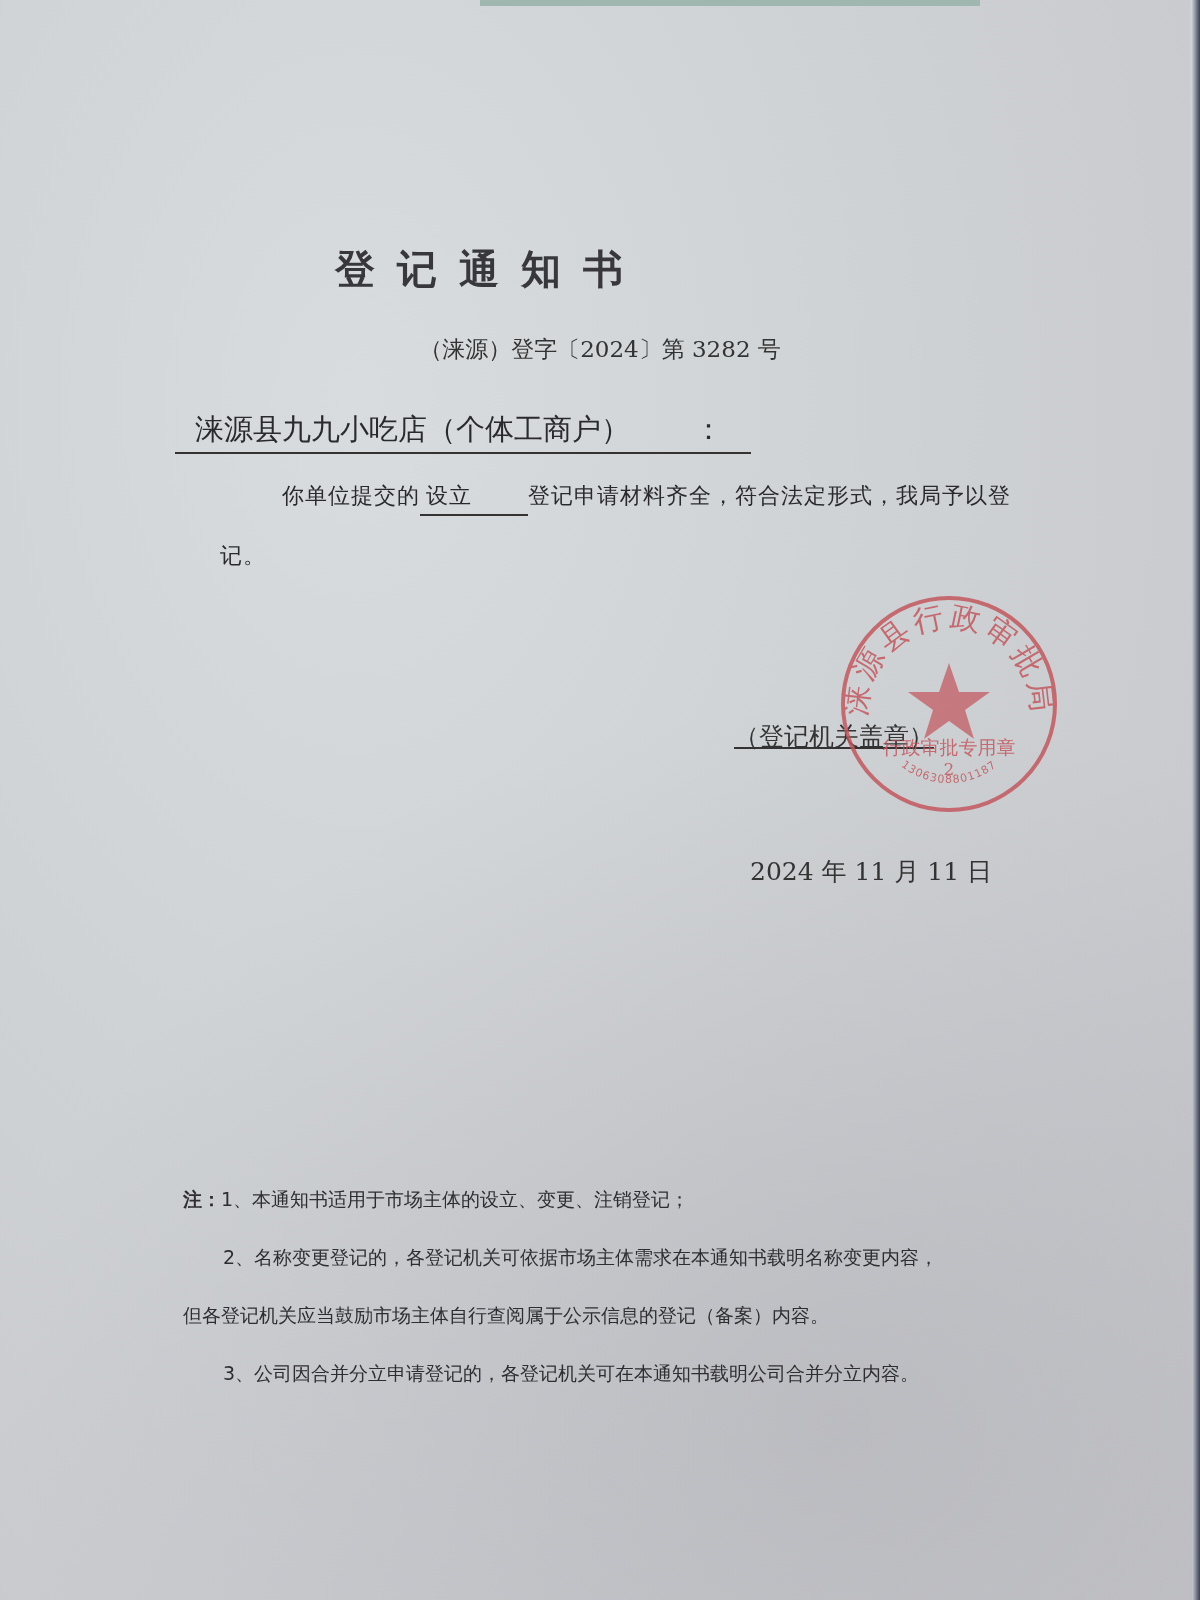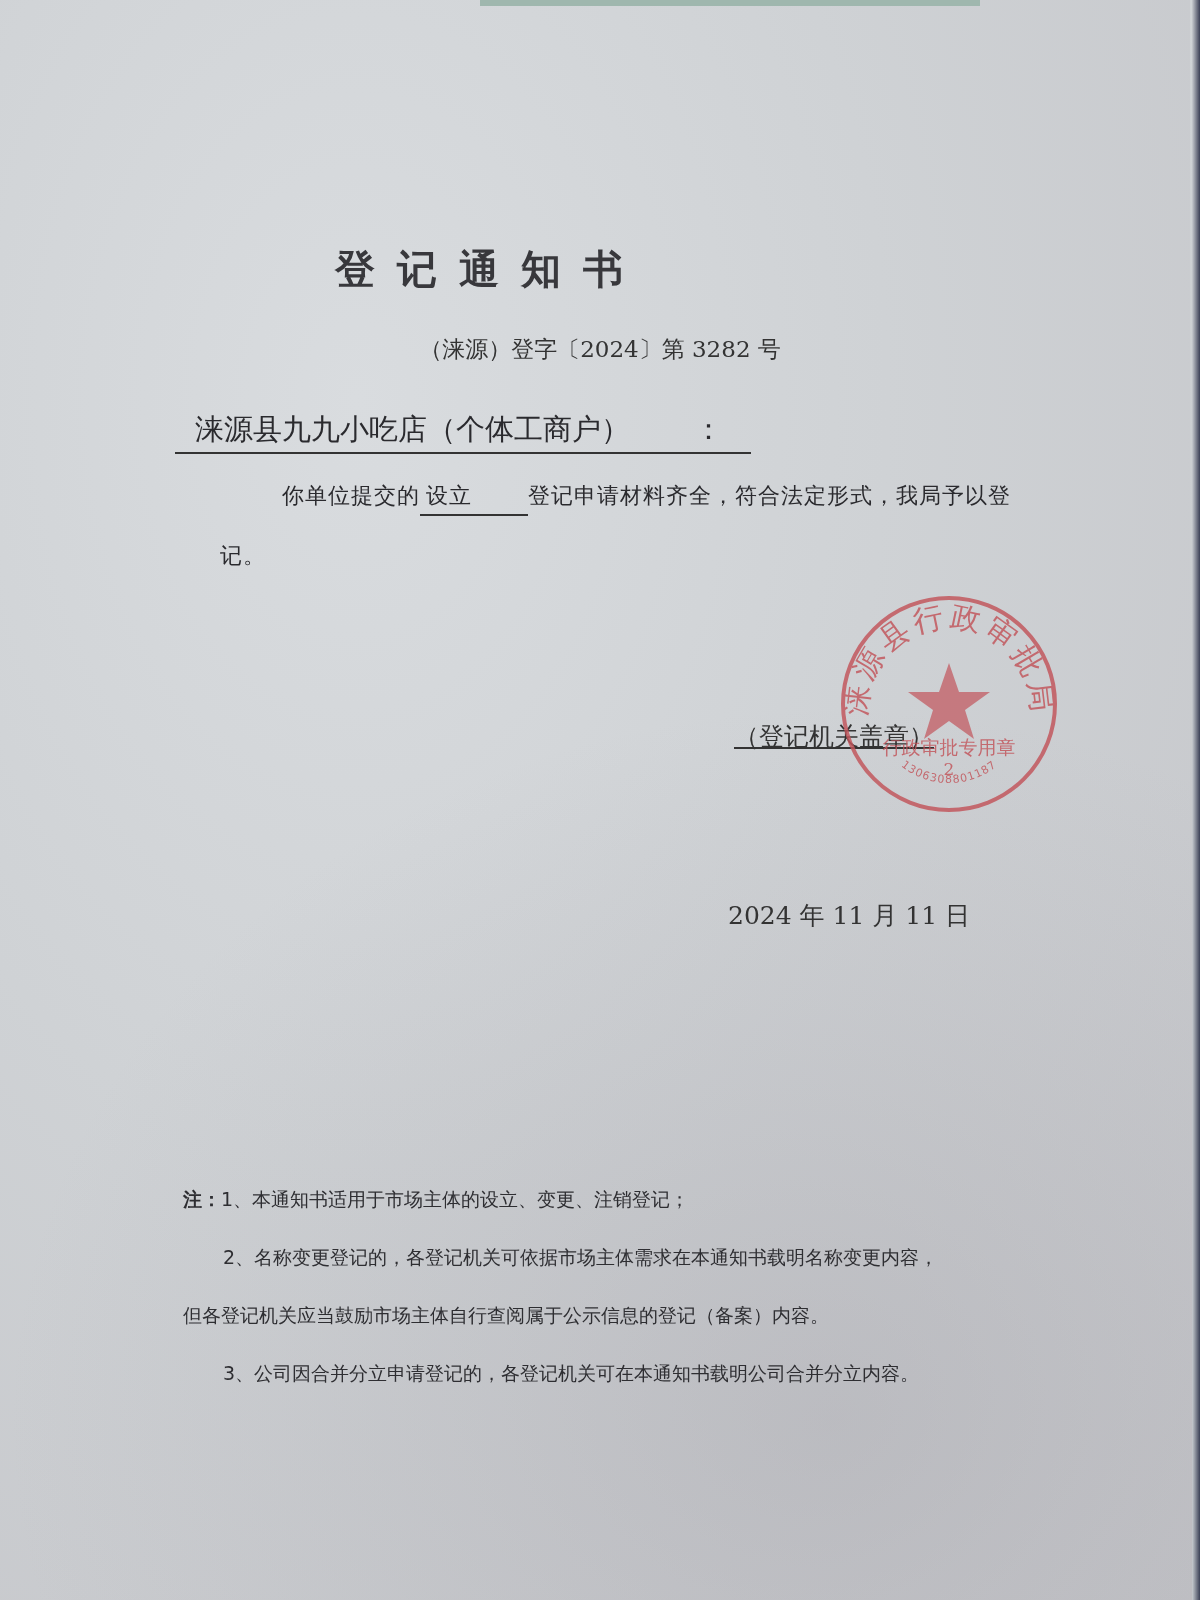--- a/index.html
+++ b/index.html
@@ -46,21 +46,21 @@
       font-size: 22px; line-height: 60px; text-indent: 62px; letter-spacing: 1px; margin-left: 34px;
     }
     .fill {
       display: inline-block; min-width: 96px; border-bottom: 2px solid #333;
       line-height: 36px; text-indent: 0; padding: 0 6px; text-align: left;
     }
     .seal-label {
       position: absolute; left: 734px; top: 720px; font-size: 25px; color: #333; text-decoration: underline;
     }
     .date {
-      position: absolute; left: 728px; top: 855px; font-size: 25px; color: #333; margin-top: 44px;
+      position: absolute; left: 750px; top: 855px; font-size: 25px; color: #333;
     }
     .stamp {
       position: absolute; left: 838px; top: 593px; width: 222px; height: 222px;
       opacity: 0.82;
     }
     .notes {
       position: absolute; left: 183px; top: 1158px; width: 850px;
       font-family: "DejaVu Sans", "Liberation Sans", sans-serif;
       font-size: 19px; line-height: 34px; color: #2e2e32;
     }

